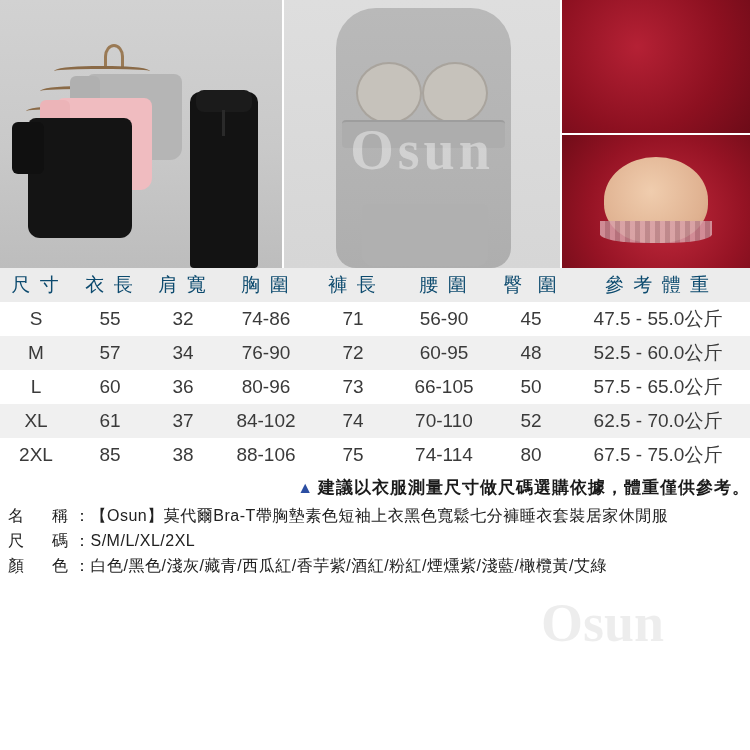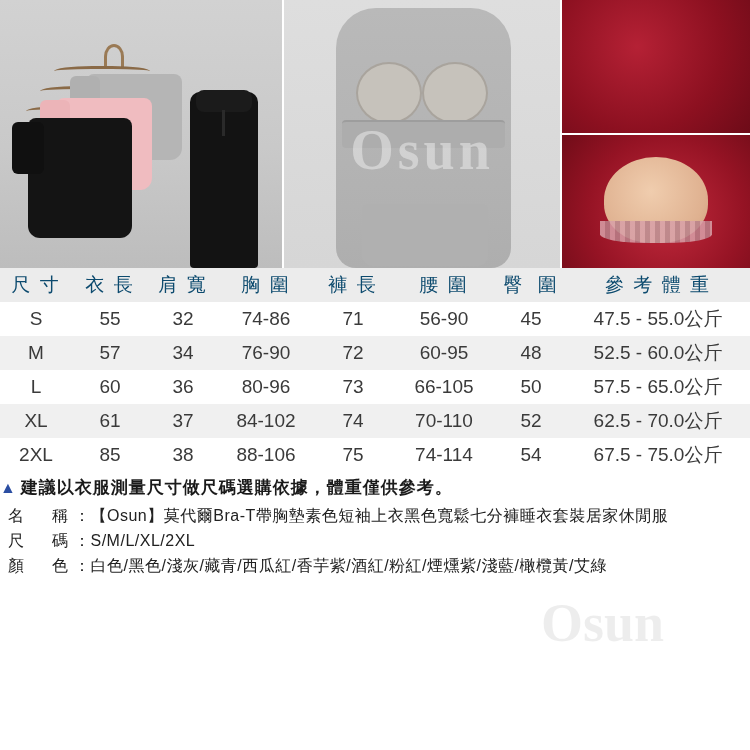--- a/index.html
+++ b/index.html
@@ -77,21 +77,21 @@
   .col-d{width:96px;}
   .col-e{width:78px;}
   .col-f{width:104px;}
   .col-g{width:70px;font-family:Liberation Mono, monospace;}
   .col-h{width:184px;}
 
   .note{
     text-align:center;font-size:15px;color:#3a3a3a;margin-top:4px;
   }
   .advise{
-    text-align:left;font-size:17px;color:#1a1a1a;margin-top:4px;letter-spacing:1px;
+    text-align:right;font-size:17px;color:#1a1a1a;margin-top:4px;letter-spacing:1px;
     font-weight:bold;
   }
   .advise .tri{color:#2b4ea2;font-size:16px;margin-right:4px;}
 
   
   .specs{padding:4px 8px 0 8px;}
   .specrow{
     font-size:16px;color:#222;line-height:25px;white-space:nowrap;overflow:hidden;
     letter-spacing:.5px;
   }
@@ -212,21 +212,21 @@
         <td>52</td>
         <td>62.5 - 70.0公斤</td>
       </tr>
       <tr>
         <td>2XL</td>
         <td>85</td>
         <td>38</td>
         <td>88-106</td>
         <td>75</td>
         <td>74-114</td>
-        <td>54</td>
+        <td>80</td>
         <td>67.5 - 75.0公斤</td>
       </tr>
     </tbody>
   </table>
 
 
   <div class="advise">
     <span class="tri">▲</span><span>建議以衣服測量尺寸做尺碼選購依據，體重僅供參考。</span>
   </div>
 

